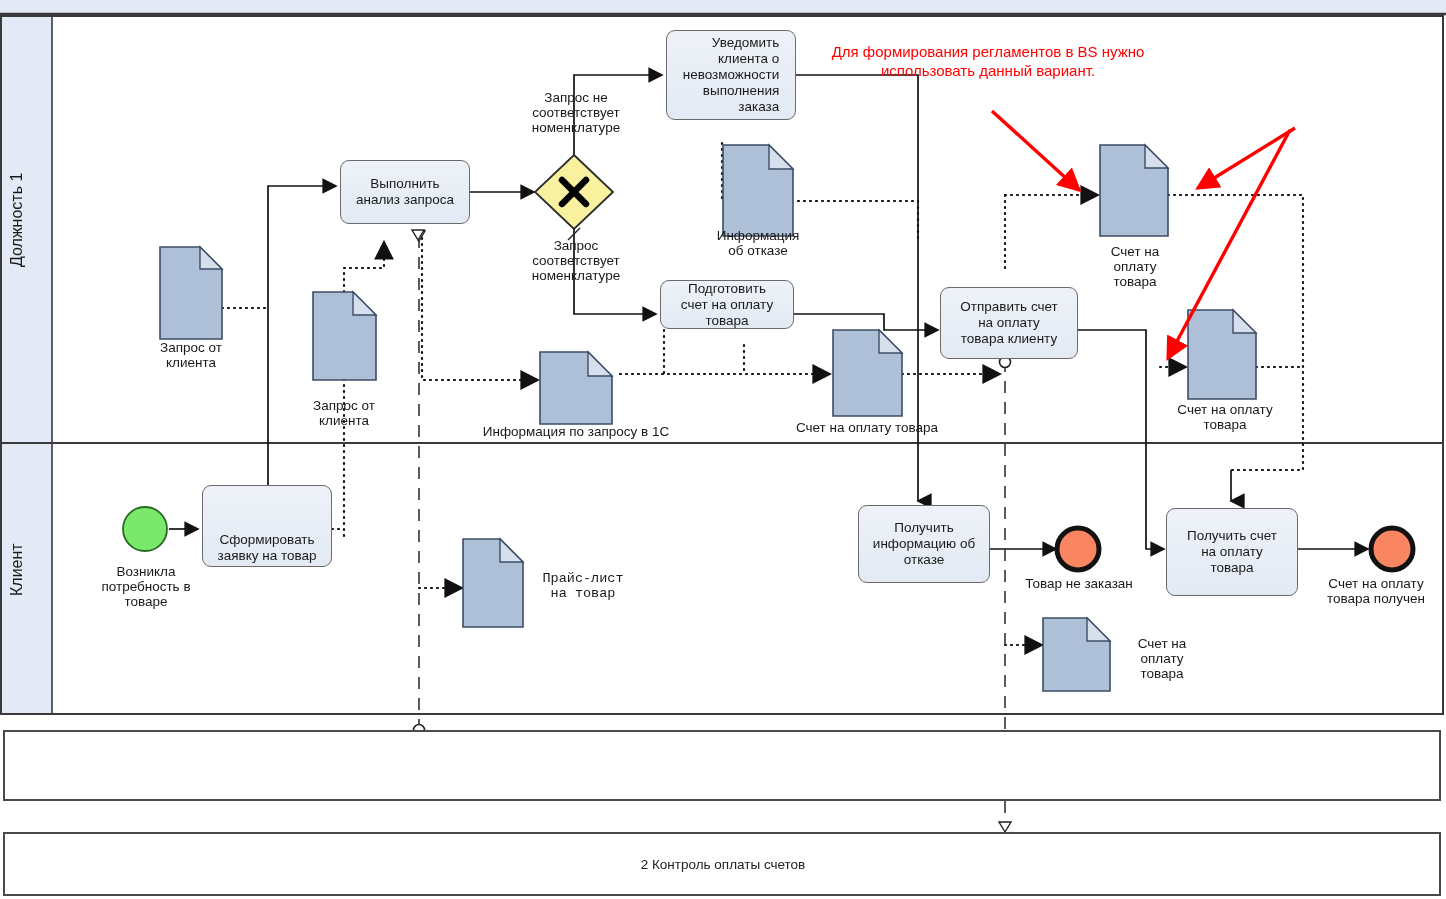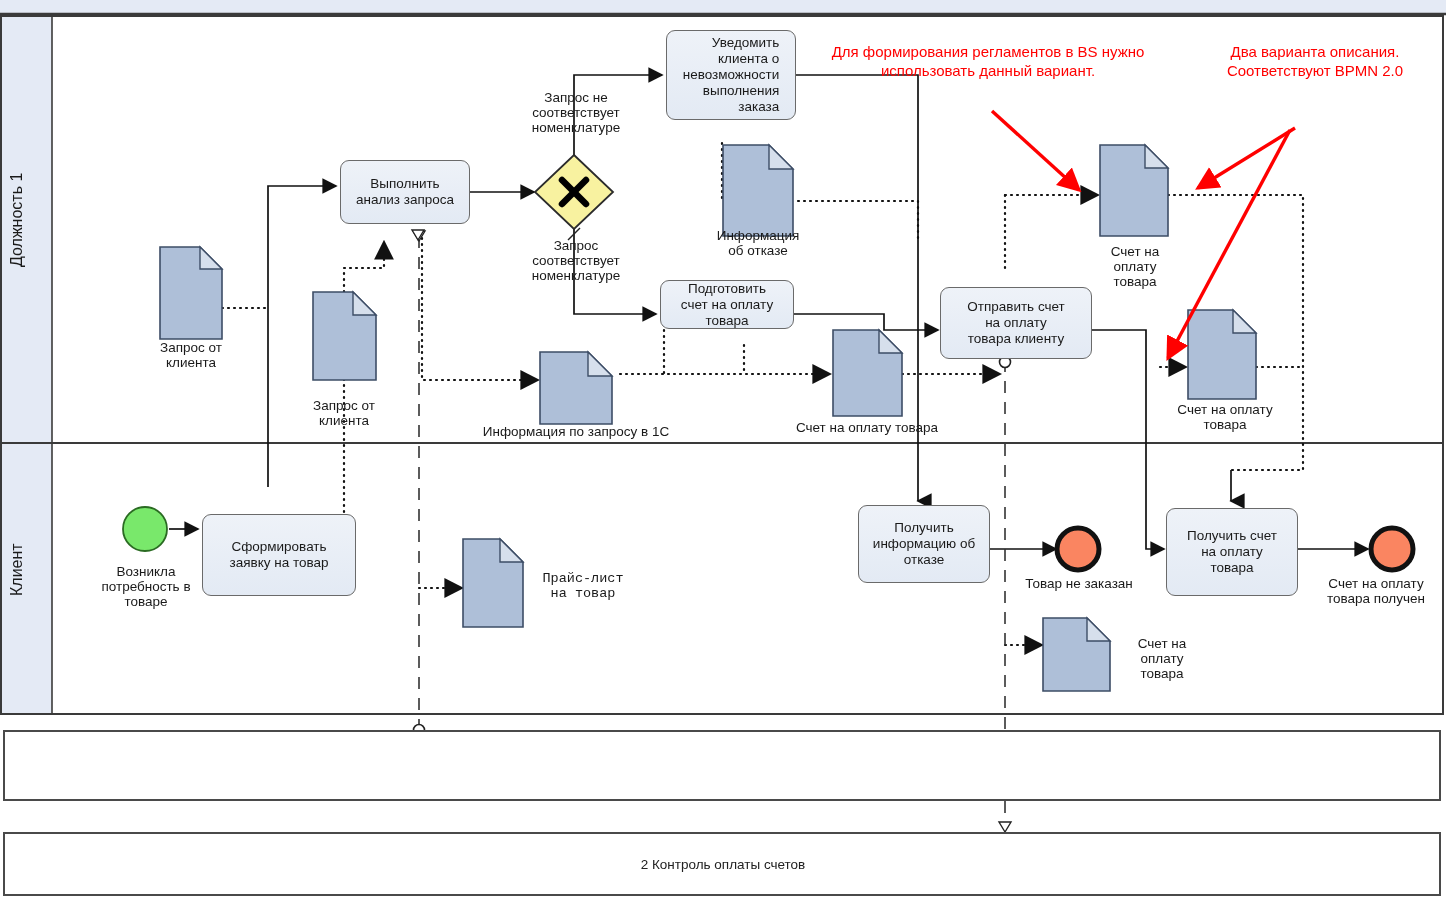--- a/index.html
+++ b/index.html
@@ -173,24 +173,24 @@
 
   <div class="taskbox" style="left:340px;top:160px;width:130px;height:64px;">
       <span>Выполнить<br>анализ запроса</span>
     </div>
   <div class="taskbox" style="left:666px;top:30px;width:130px;height:90px;text-align:right;">
       <span>Уведомить<br>клиента о<br>невозможности<br>выполнения<br>заказа</span>
     </div>
   <div class="taskbox" style="left:660px;top:280px;width:134px;height:49px;">
       <span>Подготовить<br>счет на оплату<br>товара</span>
     </div>
-  <div class="taskbox" style="left:940px;top:287px;width:152px;height:72px;">
+  <div class="taskbox" style="left:940px;top:287px;width:138px;height:72px;">
       <span>Отправить счет<br>на оплату<br>товара клиенту</span>
     </div>
-  <div class="taskbox" style="left:202px;top:514px;width:154px;height:82px;">
+  <div class="taskbox" style="left:202px;top:485px;width:130px;height:82px;align-items:flex-end;">
       <span>Сформировать<br>заявку на товар</span>
     </div>
   <div class="taskbox" style="left:858px;top:505px;width:132px;height:78px;">
       <span>Получить<br>информацию об<br>отказе</span>
     </div>
   <div class="taskbox" style="left:1166px;top:508px;width:132px;height:88px;">
       <span>Получить счет<br>на оплату<br>товара</span>
     </div>
 
   <div class="txt" style="left:506px;top:90px;width:140px;">Запрос не<br>соответствует<br>номенклатуре</div>
@@ -204,17 +204,16 @@
   <div class="txt" style="left:278px;top:398px;width:132px;">Запрос от<br>клиента</div>
   <div class="txt" style="left:694px;top:228px;width:128px;">Информация<br>об отказе</div>
   <div class="txt" style="left:470px;top:424px;width:212px;">Информация по запросу в 1С</div>
   <div class="txt" style="left:772px;top:420px;width:190px;">Счет на оплату товара</div>
   <div class="txt" style="left:1076px;top:244px;width:118px;">Счет на<br>оплату<br>товара</div>
   <div class="txt" style="left:1160px;top:402px;width:130px;">Счет на оплату<br>товара</div>
   <div class="txt" style="left:520px;top:571px;width:126px;font-family:Liberation Mono, monospace;">Прайс-лист<br>на товар</div>
   <div class="txt" style="left:1116px;top:636px;width:92px;">Счет на<br>оплату<br>товара</div>
 
   <div class="redtxt" style="left:828px;top:42px;width:320px;">Для формирования регламентов в BS нужно использовать данный вариант.</div>
-  <div class="redtxt" style="left:1192px;top:42px;width:246px;">Два варианта описания. Соответствуют BPMN 2.0</div>
 
   <div class="ttl" style="left:0px;top:857px;width:1446px;">2 Контроль оплаты счетов</div>
 
 </div>
 
 </body></html>

